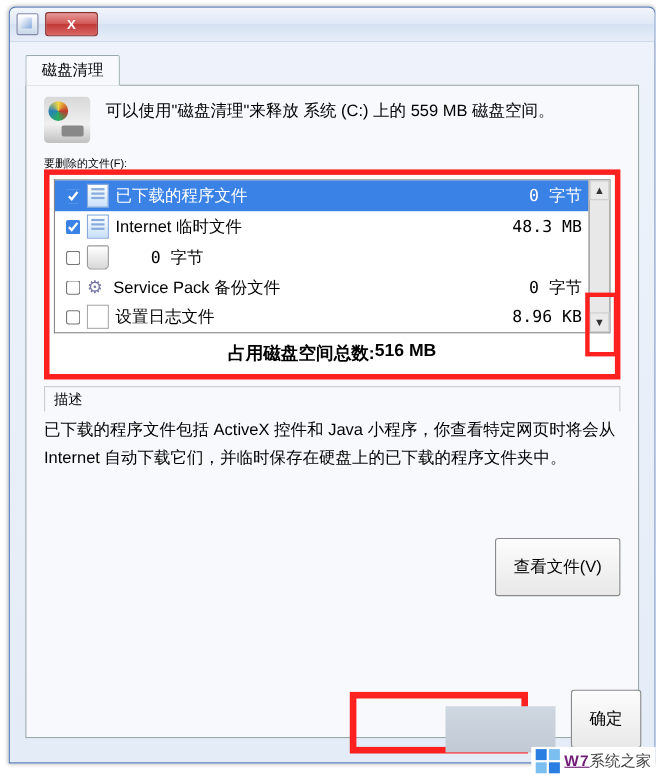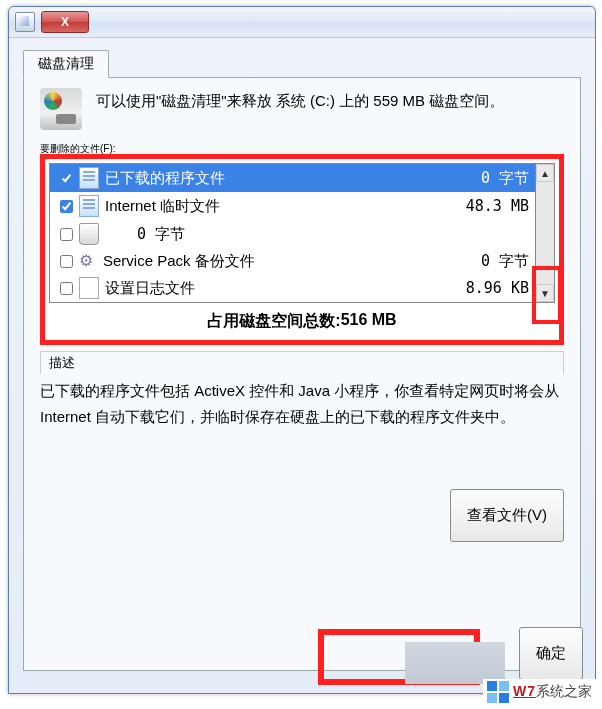--- a/index.html
+++ b/index.html
@@ -329,21 +329,21 @@
 .watermark-logo {
   width: 22px;
   height: 22px;
   background:
     linear-gradient(#2a7de1,#2a7de1) left top/10px 10px no-repeat,
     linear-gradient(#7bbef0,#7bbef0) right top/10px 10px no-repeat,
     linear-gradient(#7bbef0,#7bbef0) left bottom/10px 10px no-repeat,
     linear-gradient(#2a7de1,#2a7de1) right bottom/10px 10px no-repeat;
   margin-right: 4px;
 }
-.wm-text b { color: #b91c1c; letter-spacing: 1px; text-decoration: underline; }
+.wm-text b { color: #701a75; letter-spacing: 1px; text-decoration: underline; }
 .blue-gray-cover {
   position: absolute;
   right: 90px;
   bottom: 10px;
   width: 100px;
   height: 42px;
   background: linear-gradient(to bottom, #cfd7e1, #c1c9d4);
   z-index: 8;
 }
 .crop-right {

